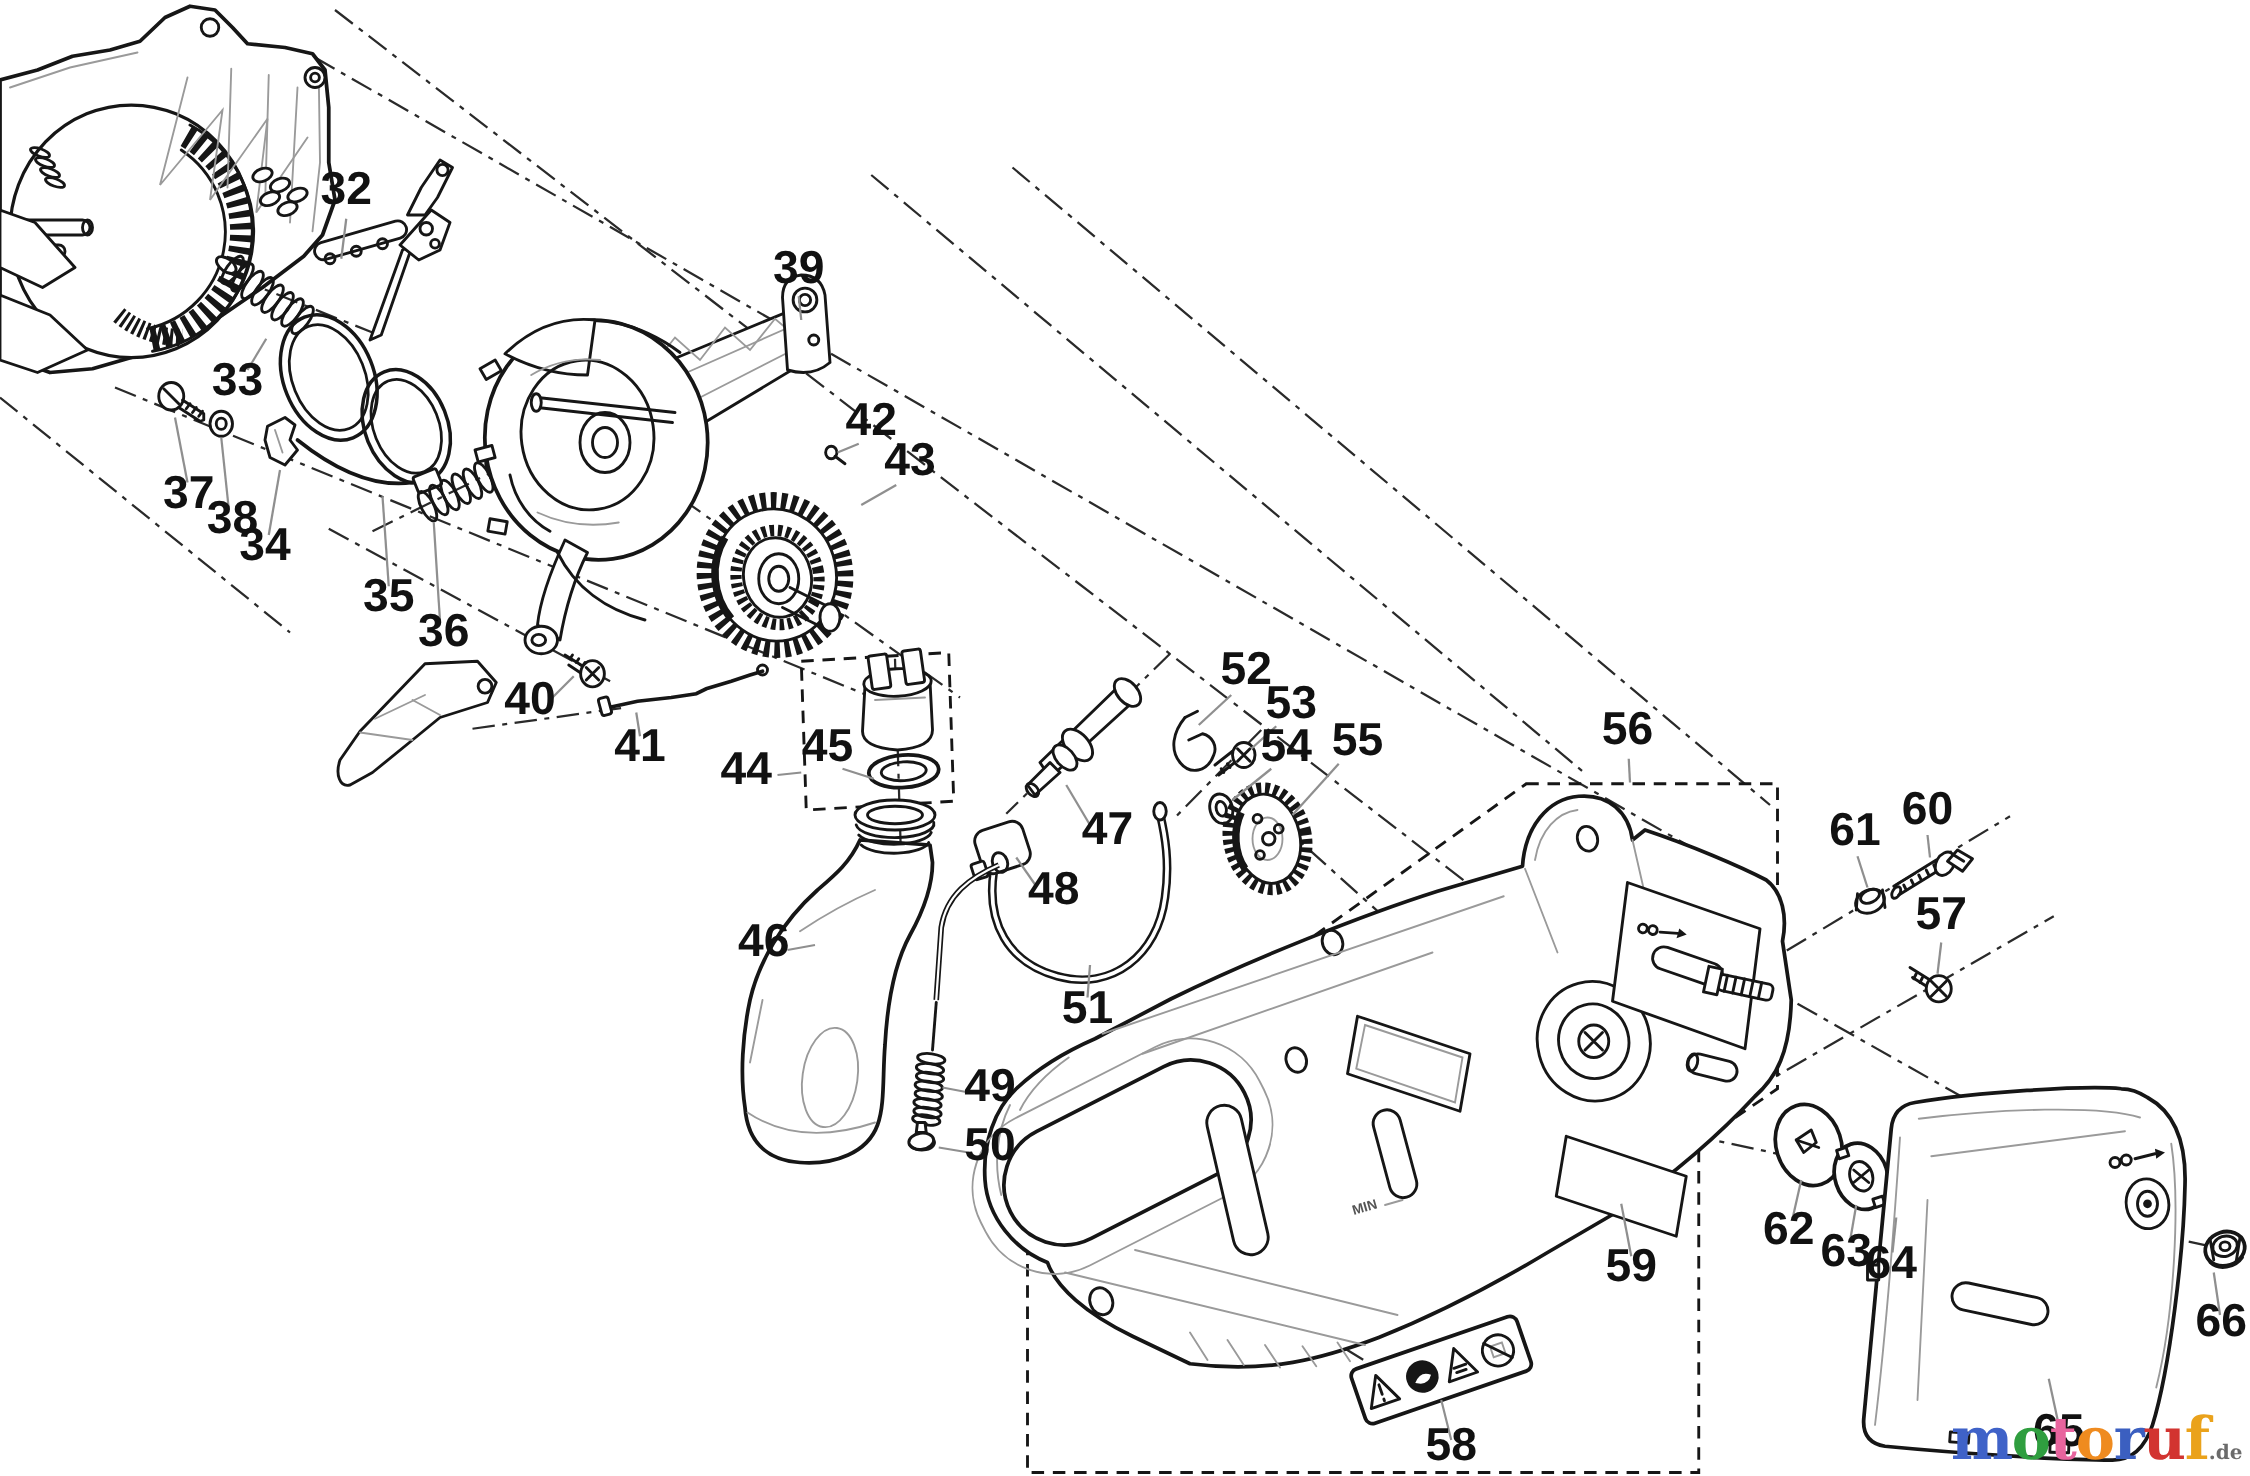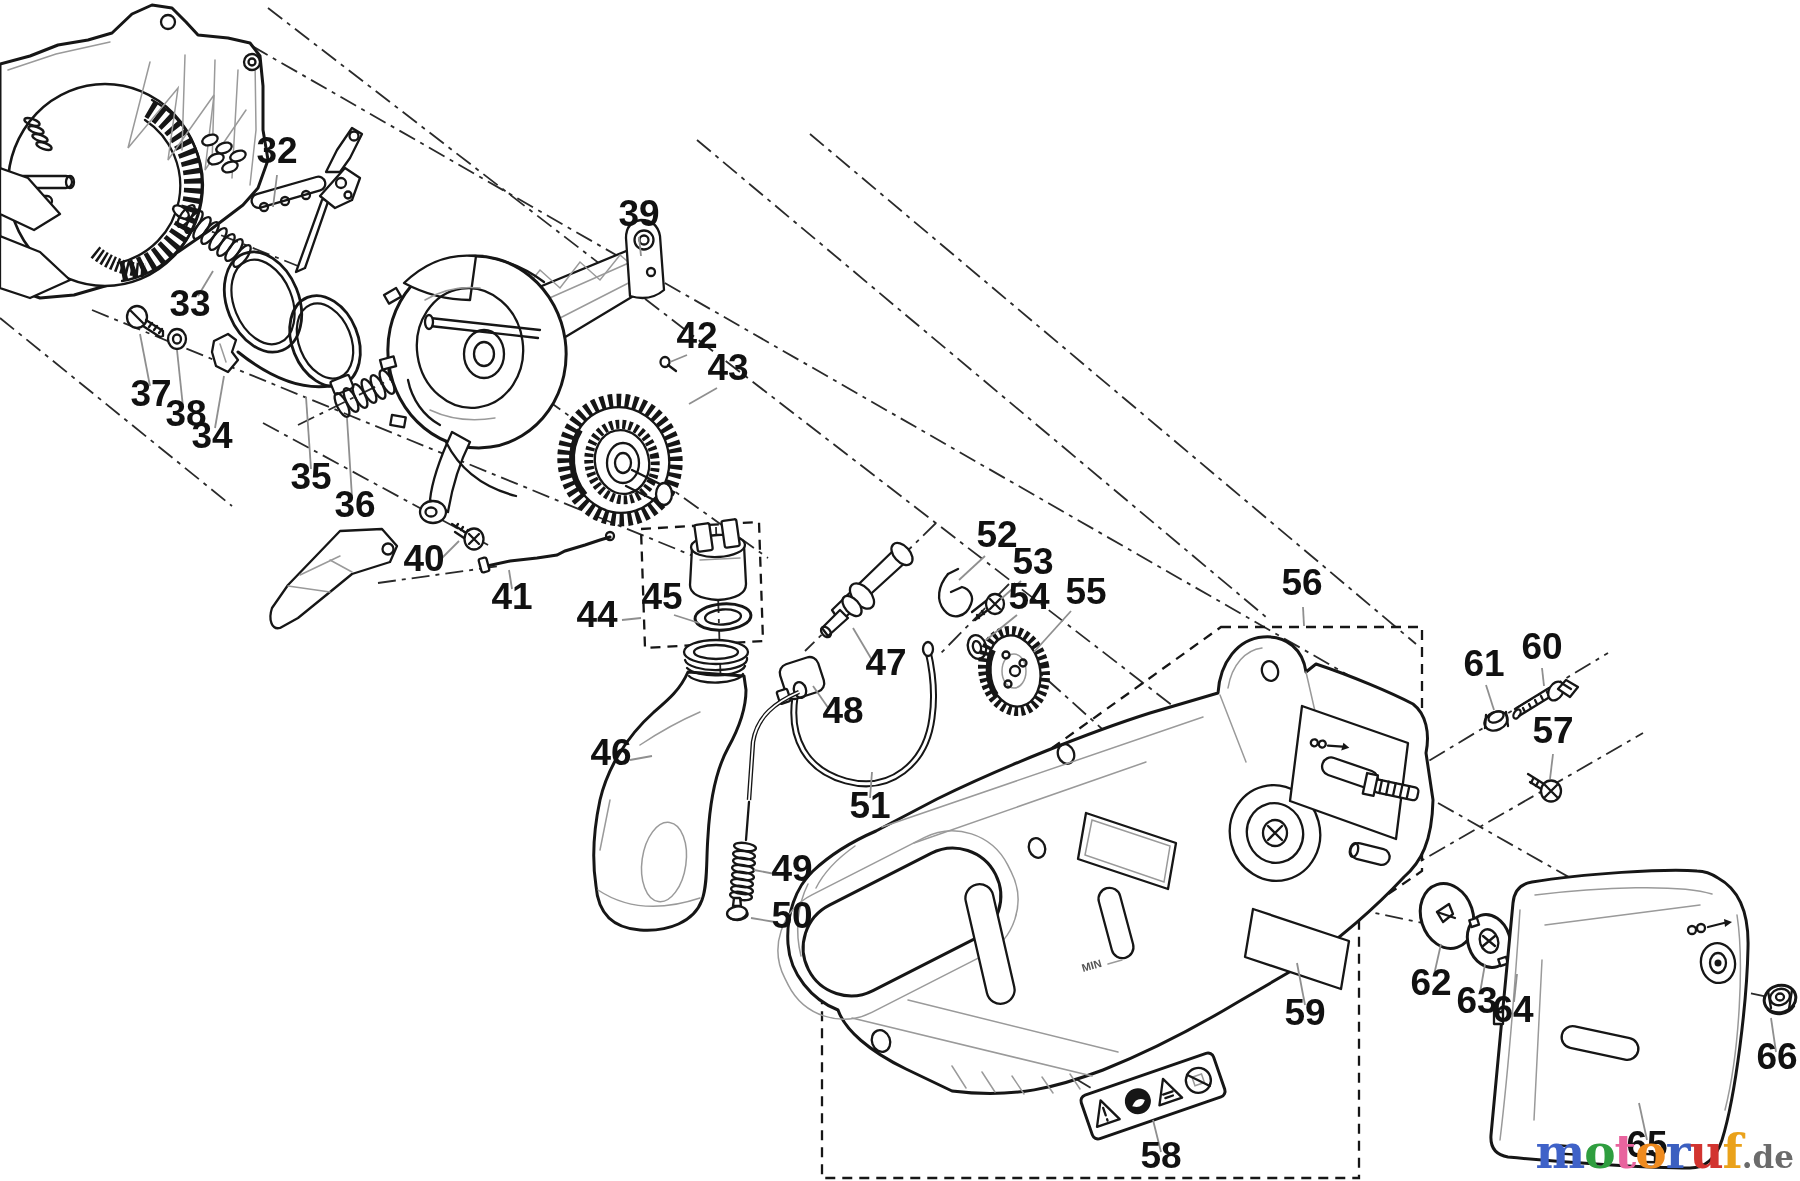--- a/index.html
+++ b/index.html
@@ -18,21 +18,21 @@
   .teeth{fill:none;stroke:#161616;}
   .leader{stroke:#8f8f8f;stroke-width:1.8;}
   .part-num{font-family:"Liberation Sans",sans-serif;font-weight:700;font-size:37px;
             fill:#111;text-anchor:middle;}
   .mark {font-family:"Liberation Sans",sans-serif;font-weight:700;font-size:11px;fill:#555;}
   
   #watermark{position:absolute;right:6px;bottom:6px;
              font-family:"DejaVu Serif","Liberation Serif",serif;
              font-weight:700;font-size:47px;line-height:1;letter-spacing:-1px;
              user-select:none;}
-  #watermark .suffix{font-size:31px;letter-spacing:0;}
+  #watermark .suffix{font-size:16px;letter-spacing:0;}
 </style>
 </head>
 <body>
 
 <div id="stage">
 <svg id="diagram-svg" width="1800" height="1181" viewBox="0 0 1800 1181">
 
   <g>
     <path class="axis" d="M268,8 L1212,736"></path>
     <path class="axis" d="M252,46 L1360,682"></path>

